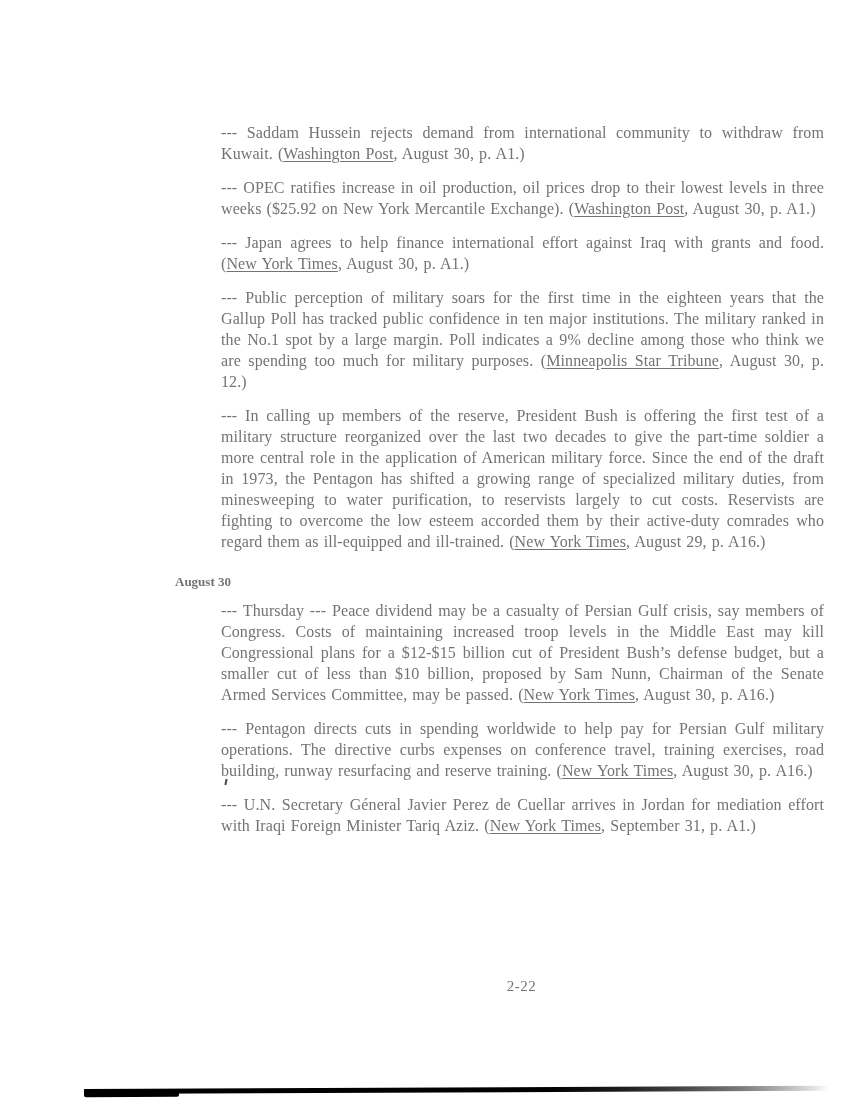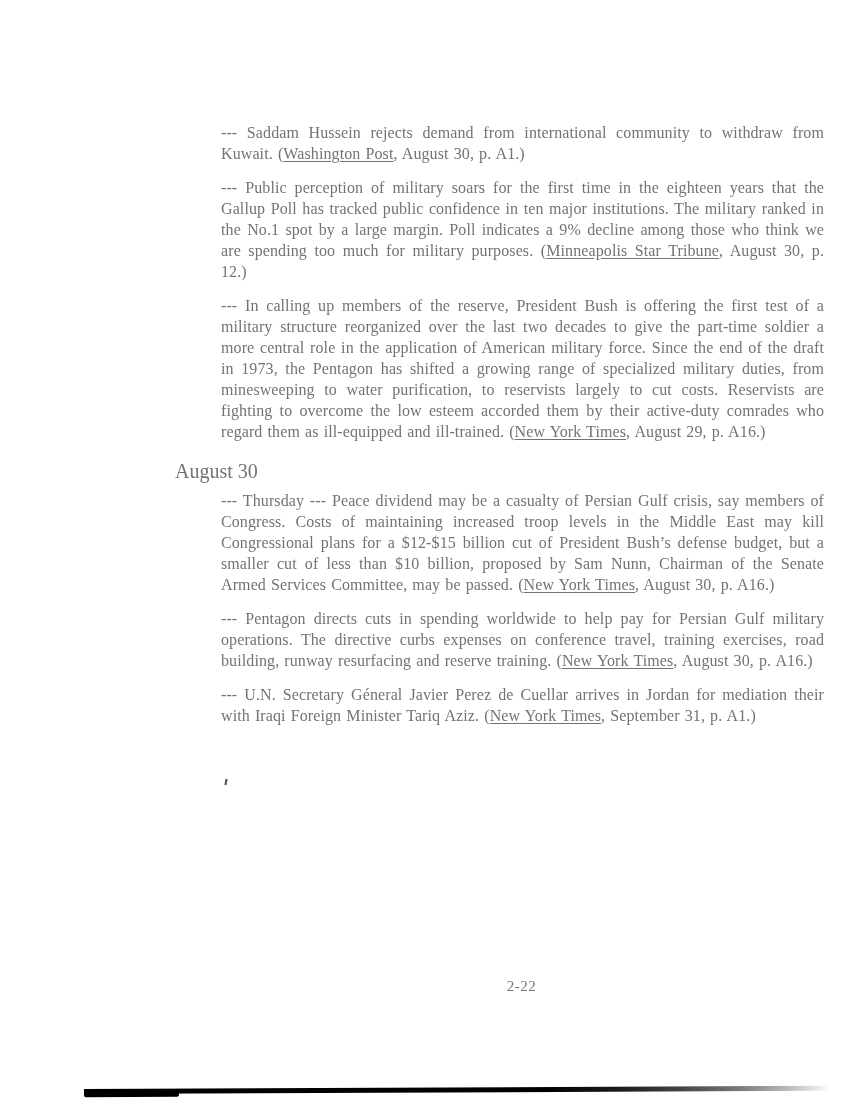--- a/index.html
+++ b/index.html
@@ -23,22 +23,22 @@
     margin: 0 0 13px 46px;
     width: 603px;
     font-size: 16px;
     line-height: 21px;
     text-align: justify;
     letter-spacing: 0.1px;
     word-spacing: 1px;
   }
   .cite { text-decoration: underline; text-underline-offset: 2px; }
   .section-heading {
-    font-weight: normal;
-    font-size: 20px;
+    font-weight: bold;
+    font-size: 13px;
     line-height: 21px;
     margin: 19px 0 8px 0;
   }
   .page-number {
     position: absolute;
     top: 978px;
     left: 0;
     right: 0;
     padding-left: 116px;
     text-align: center;
@@ -84,25 +84,27 @@
     background: #4a4a4a;
     transform: rotate(12deg);
   }
 </style>
 </head>
 <body>
 
 <div class="page">
   <div class="doc-body">
       <p class="para"><span>--- Saddam Hussein rejects demand from international community to withdraw from Kuwait. (</span><span class="cite">Washington Post</span><span>, August 30, p. A1.)</span></p>
+      <p class="para"><span>--- OPEC ratifies increase in oil production, oil prices drop to their lowest levels in three weeks ($25.92 on New York Mercantile Exchange). (</span><span class="cite">Washington Post</span><span>, August 30, p. A1.)</span></p>
+      <p class="para"><span>--- Japan agrees to help finance international effort against Iraq with grants and food. (</span><span class="cite">New York Times</span><span>, August 30, p. A1.)</span></p>
       <p class="para"><span>--- Public perception of military soars for the first time in the eighteen years that the Gallup Poll has tracked public confidence in ten major institutions. The military ranked in the No.1 spot by a large margin. Poll indicates a 9% decline among those who think we are spending too much for military purposes. (</span><span class="cite">Minneapolis Star Tribune</span><span>, August 30, p. 12.)</span></p>
       <p class="para"><span>--- In calling up members of the reserve, President Bush is offering the first test of a military structure reorganized over the last two decades to give the part-time soldier a more central role in the application of American military force. Since the end of the draft in 1973, the Pentagon has shifted a growing range of specialized military duties, from minesweeping to water purification, to reservists largely to cut costs. Reservists are fighting to overcome the low esteem accorded them by their active-duty comrades who regard them as ill-equipped and ill-trained. (</span><span class="cite">New York Times</span><span>, August 29, p. A16.)</span></p>
       <div class="section-heading">August 30</div>
       <p class="para"><span>--- Thursday --- Peace dividend may be a casualty of Persian Gulf crisis, say members of Congress. Costs of maintaining increased troop levels in the Middle East may kill Congressional plans for a $12-$15 billion cut of President Bush’s defense budget, but a smaller cut of less than $10 billion, proposed by Sam Nunn, Chairman of the Senate Armed Services Committee, may be passed. (</span><span class="cite">New York Times</span><span>, August 30, p. A16.)</span></p>
       <p class="para"><span>--- Pentagon directs cuts in spending worldwide to help pay for Persian Gulf military operations. The directive curbs expenses on conference travel, training exercises, road building, runway resurfacing and reserve training. (</span><span class="cite">New York Times</span><span>, August 30, p. A16.)</span></p>
-      <p class="para"><span>--- U.N. Secretary Géneral Javier Perez de Cuellar arrives in Jordan for mediation their with Iraqi Foreign Minister Tariq Aziz. (</span><span class="cite">New York Times</span><span>, September 31, p. A1.)</span></p>
+      <p class="para"><span>--- U.N. Secretary Géneral Javier Perez de Cuellar arrives in Jordan for mediation effort with Iraqi Foreign Minister Tariq Aziz. (</span><span class="cite">New York Times</span><span>, September 31, p. A1.)</span></p>
     </div>
   <div class="page-number">2-22</div>
   <div class="scan-line-right"></div>
   <div class="scan-bar-bottom"></div>
   <div class="scan-bar-left-blob"></div>
   <div class="scan-speck"></div>
 </div>
 
 </body></html>

